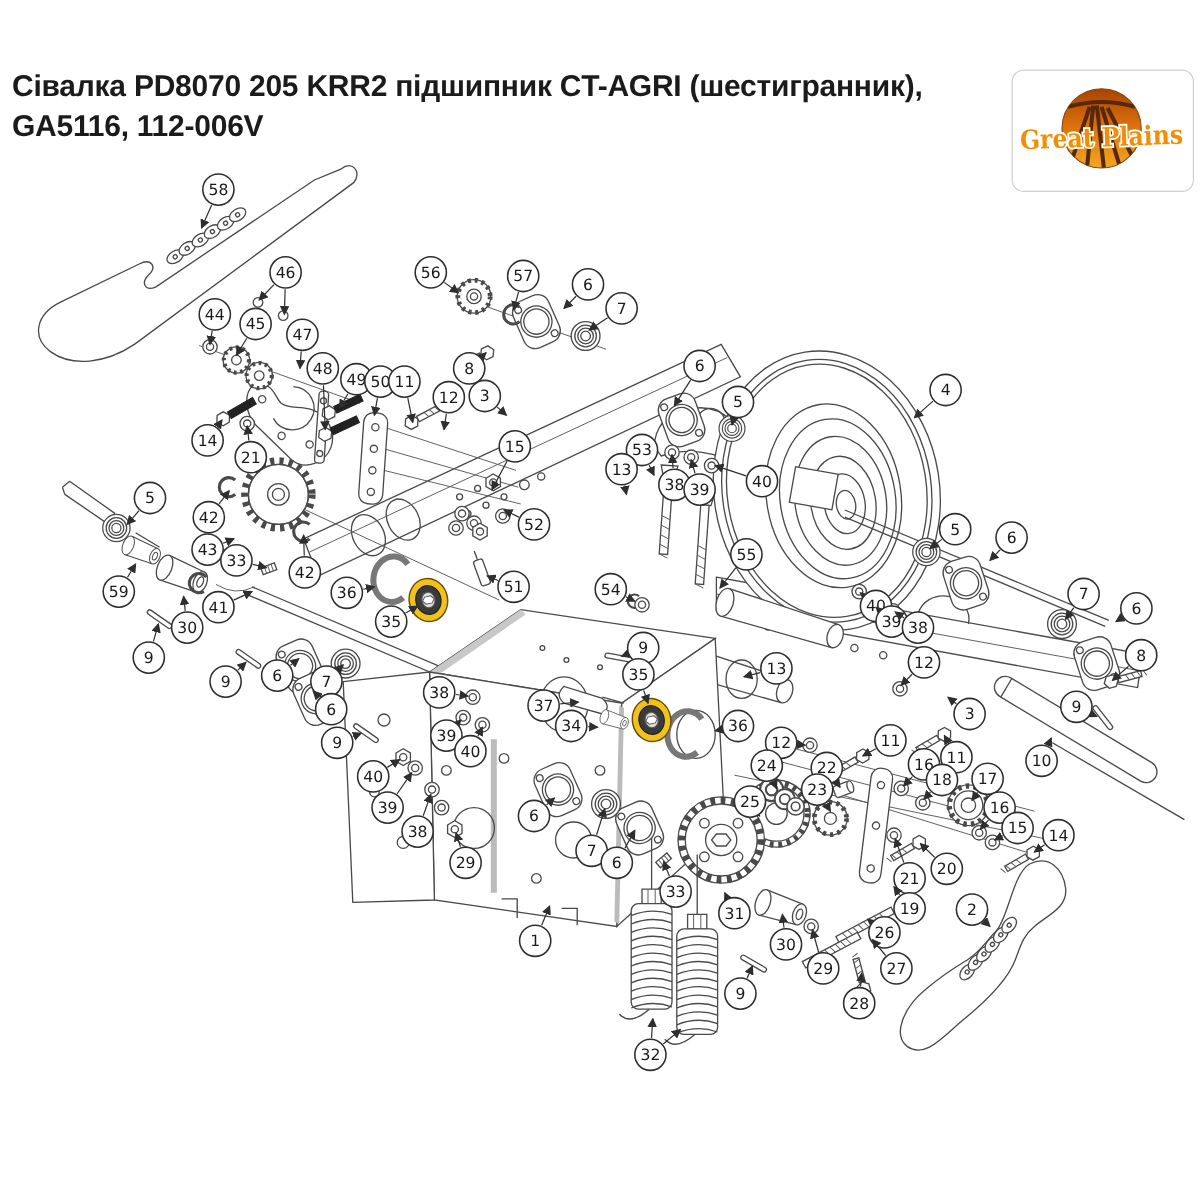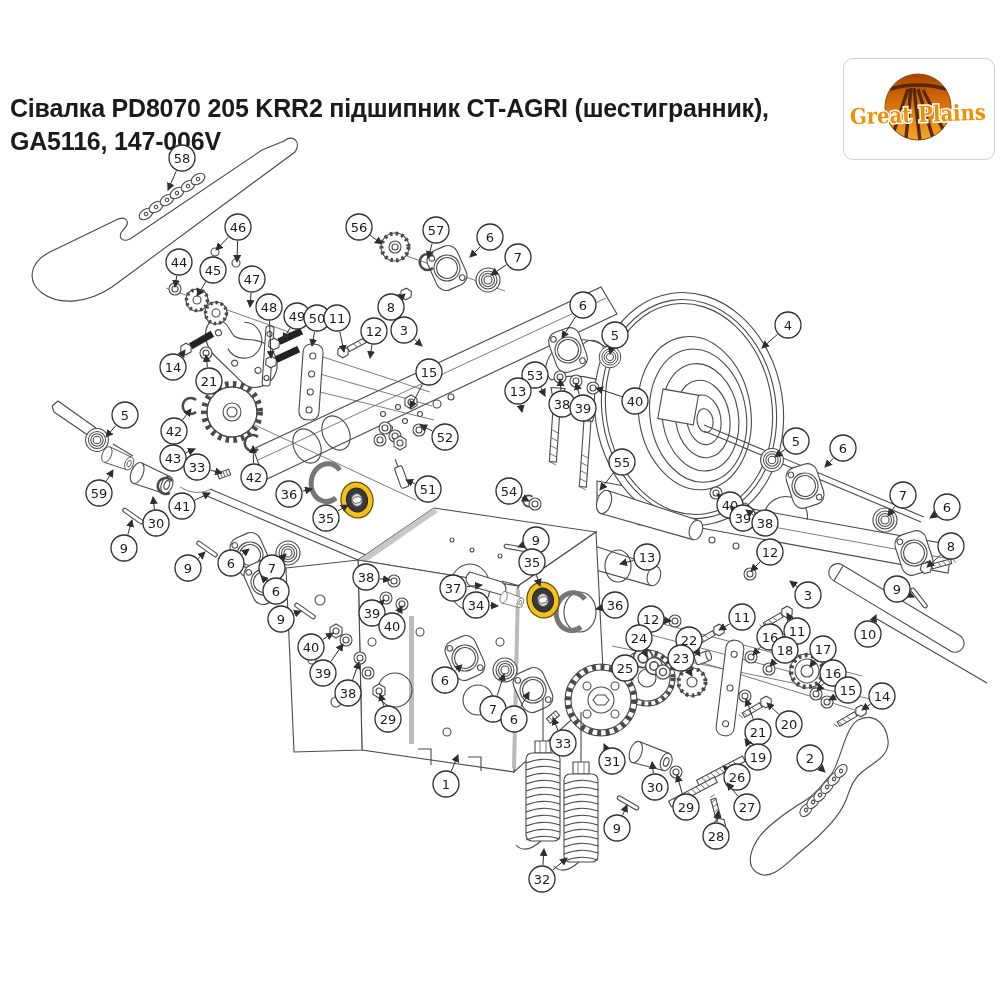--- a/index.html
+++ b/index.html
@@ -1,37 +1,37 @@
 <!DOCTYPE html>
 <html><head>
 <meta charset="utf-8">
 <style>
   html,body{margin:0;padding:0;background:#fff;}
   .page{position:relative;width:1000px;height:1000px;background:#fff;overflow:hidden;
         font-family:"Liberation Sans",sans-serif;}
   .title{position:absolute;left:10px;top:56px;width:820px;
-         font:bold 25px/1.32 "Liberation Sans",sans-serif;color:#1b1b1b;letter-spacing:-0.2px;margin-top:36px;}
+         font:bold 25px/1.32 "Liberation Sans",sans-serif;color:#1b1b1b;letter-spacing:-0.2px;}
   .logo-card{position:absolute;left:843px;top:58px;width:152px;height:102px;background:#fff;
              border:1.5px solid #cfcfcf;border-radius:10px;box-sizing:border-box;}
   .diagram{position:absolute;left:0;top:0;width:1000px;height:1000px;}
   svg .ln{stroke:#4a4a4a;stroke-width:1.1;fill:none;}
   svg .fw{stroke:#4a4a4a;stroke-width:1.1;fill:#fff;}
   svg .thin{stroke:#5a5a5a;stroke-width:0.8;fill:none;}
   .leader{stroke:#2e2e2e;stroke-width:1;fill:none;}
   .bcirc{fill:#ffffff;stroke:#2e2e2e;stroke-width:1.3;}
   .btxt{font:13px "DejaVu Sans",sans-serif;fill:#1a1a1a;text-anchor:middle;}
 </style>
 </head>
 <body>
 
 <div class="page">
 
   <div class="title">
     <div>Сівалка PD8070 205 KRR2 підшипник CT-AGRI (шестигранник),</div>
-    <div>GA5116, 147-006V</div>
+    <div>GA5116, 112-006V</div>
   </div>
 
   <div class="logo-card">
     <svg width="149" height="99" viewBox="0 0 149 99">
       <defs>
         <linearGradient id="lg" x1="0" y1="0" x2="0" y2="1">
           <stop offset="0" stop-color="#a84400"></stop>
             <stop offset="0.45" stop-color="#d96f0a"></stop>
             <stop offset="1" stop-color="#f5a623"></stop>
         </linearGradient>

